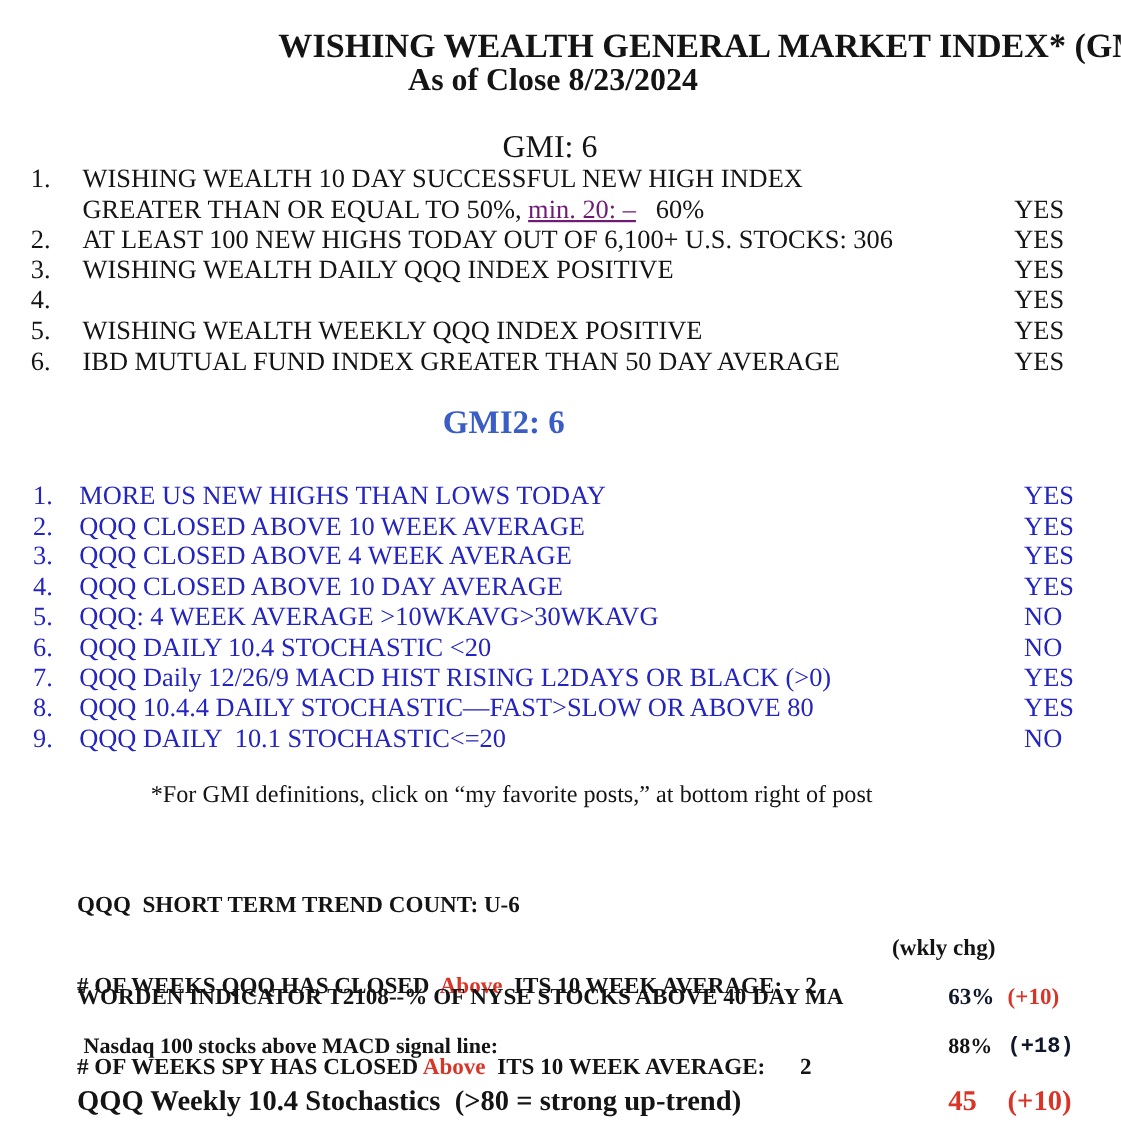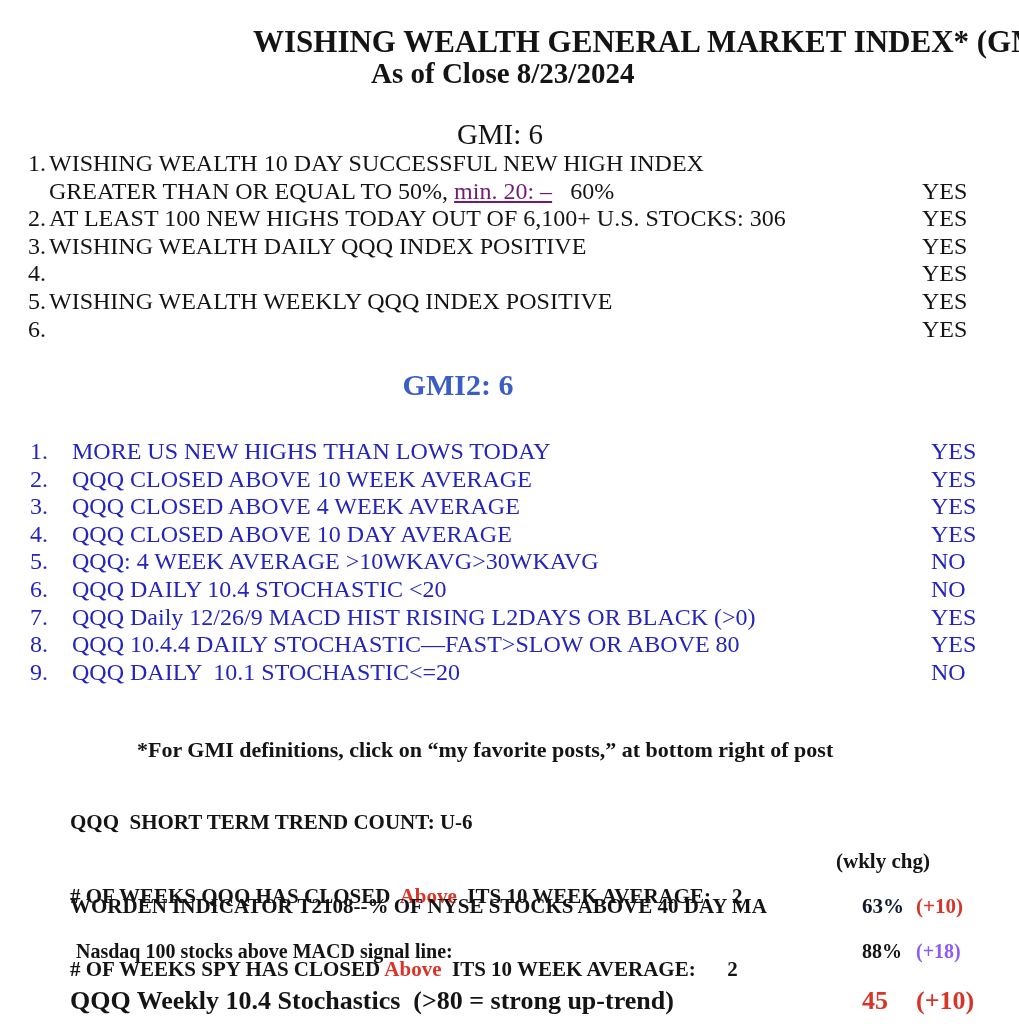--- a/index.html
+++ b/index.html
@@ -32,38 +32,38 @@
     position: absolute; left: 0; top: 368px; width: 916px;
     text-align: center; font-size: 30px; font-weight: bold;
   }
 
   
   .list { position: absolute; font-size: 24px; }
   .gmi-list  { left: 28px; top: 150px; width: 991px; }
   .gmi2-list { left: 30px; top: 438px; width: 989px; }
   .row { position: relative; height: 27.6px; line-height: 27.6px; }
   .row .no  { position: absolute; left: 0; }
-  .gmi-list  .row .txt { display: inline-block; margin-left: 21px; white-space: pre; }
+  .gmi-list  .row .txt { display: inline-block; margin-left: 47px; white-space: pre; }
   .gmi2-list .row .txt { display: inline-block; margin-left: 42px; white-space: pre; }
   .gmi-list  .row .ans { position: absolute; left: 894px; }
   .gmi2-list .row .ans { position: absolute; left: 901px; }
 
   
   .footnote {
     position: absolute; left: 137px; top: 709px;
-    font-size: 22px; font-weight: bold; white-space: pre; margin-top: 28px;
+    font-size: 22px; font-weight: normal; white-space: pre;
   }
 
   
   .stats {
     position: absolute; left: 70px; top: 761px;
     font-size: 21px; font-weight: bold; line-height: 24.5px; white-space: pre;
   }
   .wkly-chg {
-    position: absolute; left: 836px; top: 849px;
+    position: absolute; left: 811px; top: 849px;
     font-size: 21px; font-weight: bold;
   }
 
   
   .ind-row { position: absolute; left: 0; width: 1019px; height: 26px; font-weight: bold; }
   .ind-row-0 { top: 894px; font-size: 21px; }
   .ind-row-1 { top: 940px; font-size: 20px; }
   .ind-row-2 { top: 986px; font-size: 26px; }
   .ind-label  { position: absolute; white-space: pre; }
   .ind-row-0 .ind-label { left: 70px; }
@@ -105,20 +105,21 @@
       <span class="no">4.</span>
       <span class="ans">YES</span>
     </div>
     <div class="row">
       <span class="no">5.</span>
       <span class="txt">WISHING WEALTH WEEKLY QQQ INDEX POSITIVE</span>
       <span class="ans">YES</span>
     </div>
     <div class="row">
       <span class="no">6.</span>
+      <span class="txt">IBD MUTUAL FUND INDEX GREATER THAN 50 DAY AVERAGE</span>
       <span class="ans">YES</span>
     </div>
   </div>
 
   <div class="gmi2-heading" style="color: rgb(59, 94, 198);">GMI2: 6</div>
 
   <div class="list gmi2-list" style="color: rgb(36, 36, 190);">
     <div class="row">
       <span class="no">1.</span>
       <span class="txt">MORE US NEW HIGHS THAN LOWS TODAY</span>
@@ -179,21 +180,21 @@
 
   <div class="ind-row ind-row-0">
     <span class="ind-label">WORDEN INDICATOR T2108--% OF NYSE STOCKS ABOVE 40 DAY MA</span>
     <span class="ind-value" style="color: #0f172a;">63%</span>
     <span class="ind-change" style="color: rgb(217, 52, 40);">(+10)</span>
   </div>
 
   <div class="ind-row ind-row-1">
     <span class="ind-label">Nasdaq 100 stocks above MACD signal line:</span>
     <span class="ind-value" style="color: rgb(20, 20, 20);">88%</span>
-    <span class="ind-change" style="color: #8b5cf6;">(+18)</span>
+    <span class="ind-change" style="color: #0f172a; font-family: Liberation Mono, monospace;">(+18)</span>
   </div>
 
   <div class="ind-row ind-row-2">
     <span class="ind-label">QQQ Weekly 10.4 Stochastics  (&gt;80 = strong up-trend)</span>
     <span class="ind-value" style="color: rgb(217, 52, 40);">45</span>
     <span class="ind-change" style="color: rgb(217, 52, 40);">(+10)</span>
   </div>
 
 </div>
 

